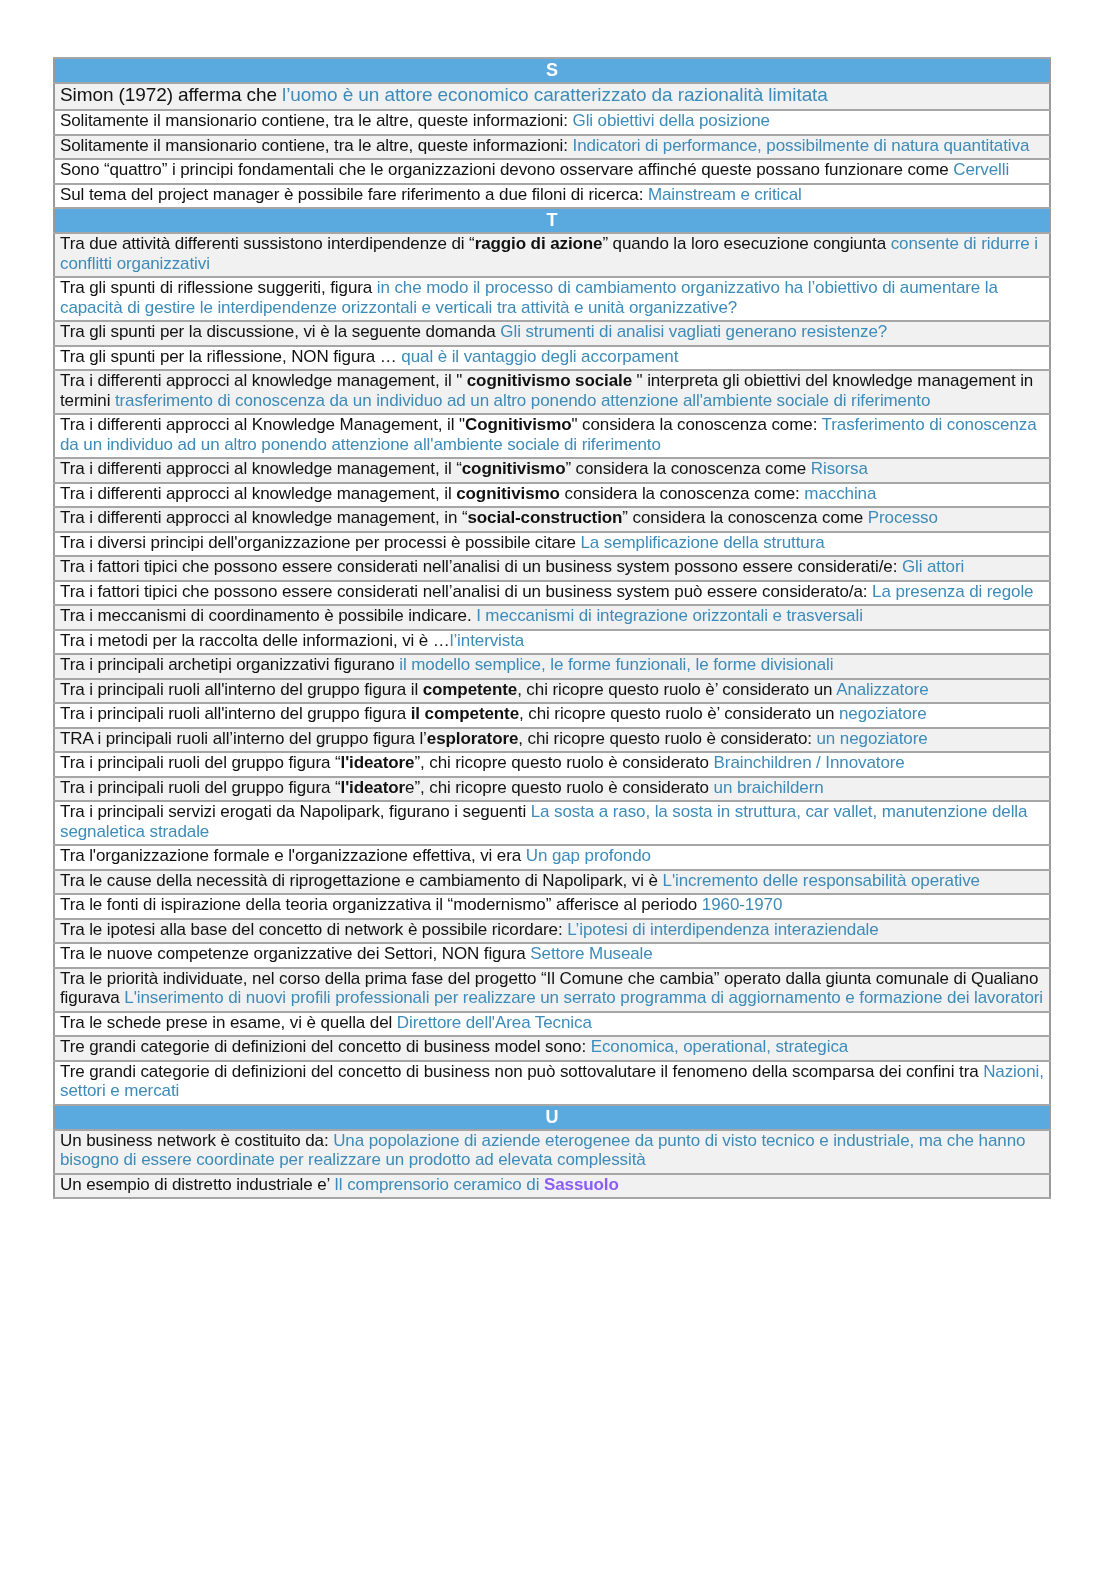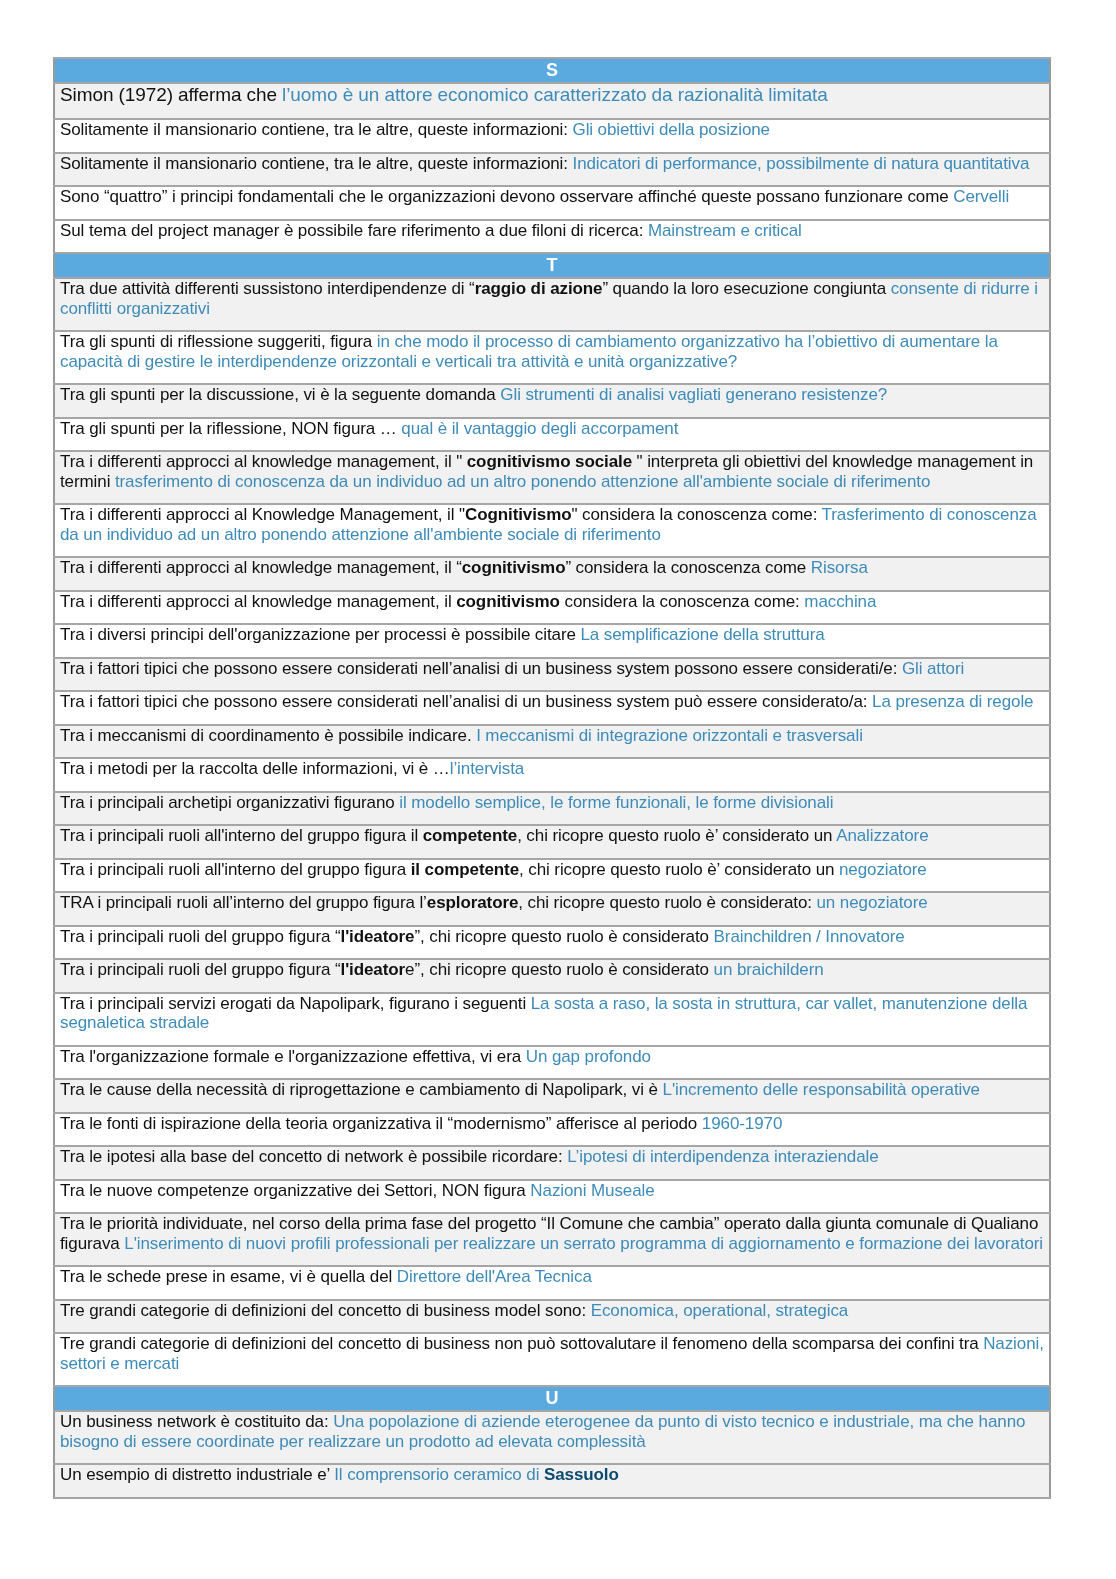--- a/index.html
+++ b/index.html
@@ -22,21 +22,21 @@
   }
   table.qa {
     width: 100%;
     border-collapse: collapse;
     border: 2px solid #9a9a9a;
     table-layout: fixed;
   }
   table.qa td {
     border-top: 2px solid #a6a6a6;
     border-bottom: 2px solid #a6a6a6;
-    padding: 0 4px 12px 5px;
+    padding: 0 4px 3px 5px;
     font-size: 17px;
     line-height: 19.5px;
     color: #111111;
     vertical-align: top;
     letter-spacing: -0.1px;
   }
   tr.section td {
     background: #5aa9df;
     color: #ffffff;
     font-weight: bold;
@@ -47,21 +47,21 @@
   }
   tr.row.odd td { background: #f1f1f1; }
   tr.row.even td { background: #ffffff; }
   tr.row.big td {
     font-size: 19px;
     line-height: 22px;
   }
   .q { color: #111111; }
   .a { color: #3d8bb8; }
   .b { font-weight: bold; }
-  .a.b { color: #0c4a6e; }
+  .a.b { color: #8b5cf6; }
   .watermark {
     position: absolute;
     left: 60px;
     top: 70px;
     width: 460px;
     height: 310px;
     pointer-events: none;
     opacity: 0.22;
   }
 </style>
@@ -116,20 +116,23 @@
   </tr>
         <tr class="row even">
     <td><span class="q">Tra i differenti approcci al Knowledge Management, il "</span><span class="q b">Cognitivismo</span><span class="q">" considera la conoscenza come: </span><span class="a">Trasferimento di conoscenza da un individuo ad un altro ponendo attenzione all'ambiente sociale di riferimento</span></td>
   </tr>
         <tr class="row odd">
     <td><span class="q">Tra i differenti approcci al knowledge management, il “</span><span class="q b">cognitivismo</span><span class="q">” considera la conoscenza come </span><span class="a">Risorsa</span></td>
   </tr>
         <tr class="row even">
     <td><span class="q">Tra i differenti approcci al knowledge management, il </span><span class="q b">cognitivismo</span><span class="q"> considera la conoscenza come: </span><span class="a">macchina</span></td>
   </tr>
+        <tr class="row odd">
+    <td><span class="q">Tra i differenti approcci al knowledge management, in “</span><span class="q b">social-construction</span><span class="q">” considera la conoscenza come </span><span class="a">Processo</span></td>
+  </tr>
         <tr class="row even">
     <td><span class="q">Tra i diversi principi dell'organizzazione per processi è possibile citare </span><span class="a">La semplificazione della struttura</span></td>
   </tr>
         <tr class="row odd">
     <td><span class="q">Tra i fattori tipici che possono essere considerati nell’analisi di un business system possono essere considerati/e: </span><span class="a">Gli attori</span></td>
   </tr>
         <tr class="row even">
     <td><span class="q">Tra i fattori tipici che possono essere considerati nell’analisi di un business system può essere considerato/a: </span><span class="a">La presenza di regole</span></td>
   </tr>
         <tr class="row odd">
@@ -165,21 +168,21 @@
         <tr class="row odd">
     <td><span class="q">Tra le cause della necessità di riprogettazione e cambiamento di Napolipark, vi è </span><span class="a">L'incremento delle responsabilità operative</span></td>
   </tr>
         <tr class="row even">
     <td><span class="q">Tra le fonti di ispirazione della teoria organizzativa il “modernismo” afferisce al periodo </span><span class="a">1960-1970</span></td>
   </tr>
         <tr class="row odd">
     <td><span class="q">Tra le ipotesi alla base del concetto di network è possibile ricordare: </span><span class="a">L’ipotesi di interdipendenza interaziendale</span></td>
   </tr>
         <tr class="row even">
-    <td><span class="q">Tra le nuove competenze organizzative dei Settori, NON figura </span><span class="a">Nazioni Museale</span></td>
+    <td><span class="q">Tra le nuove competenze organizzative dei Settori, NON figura </span><span class="a">Settore Museale</span></td>
   </tr>
         <tr class="row odd">
     <td><span class="q">Tra le priorità individuate, nel corso della prima fase del progetto “Il Comune che cambia” operato dalla giunta comunale di Qualiano figurava </span><span class="a">L'inserimento di nuovi profili professionali per realizzare un serrato programma di aggiornamento e formazione dei lavoratori</span></td>
   </tr>
         <tr class="row even">
     <td><span class="q">Tra le schede prese in esame, vi è quella del </span><span class="a">Direttore dell'Area Tecnica</span></td>
   </tr>
         <tr class="row odd">
     <td><span class="q">Tre grandi categorie di definizioni del concetto di business model sono: </span><span class="a">Economica, operational, strategica</span></td>
   </tr>

